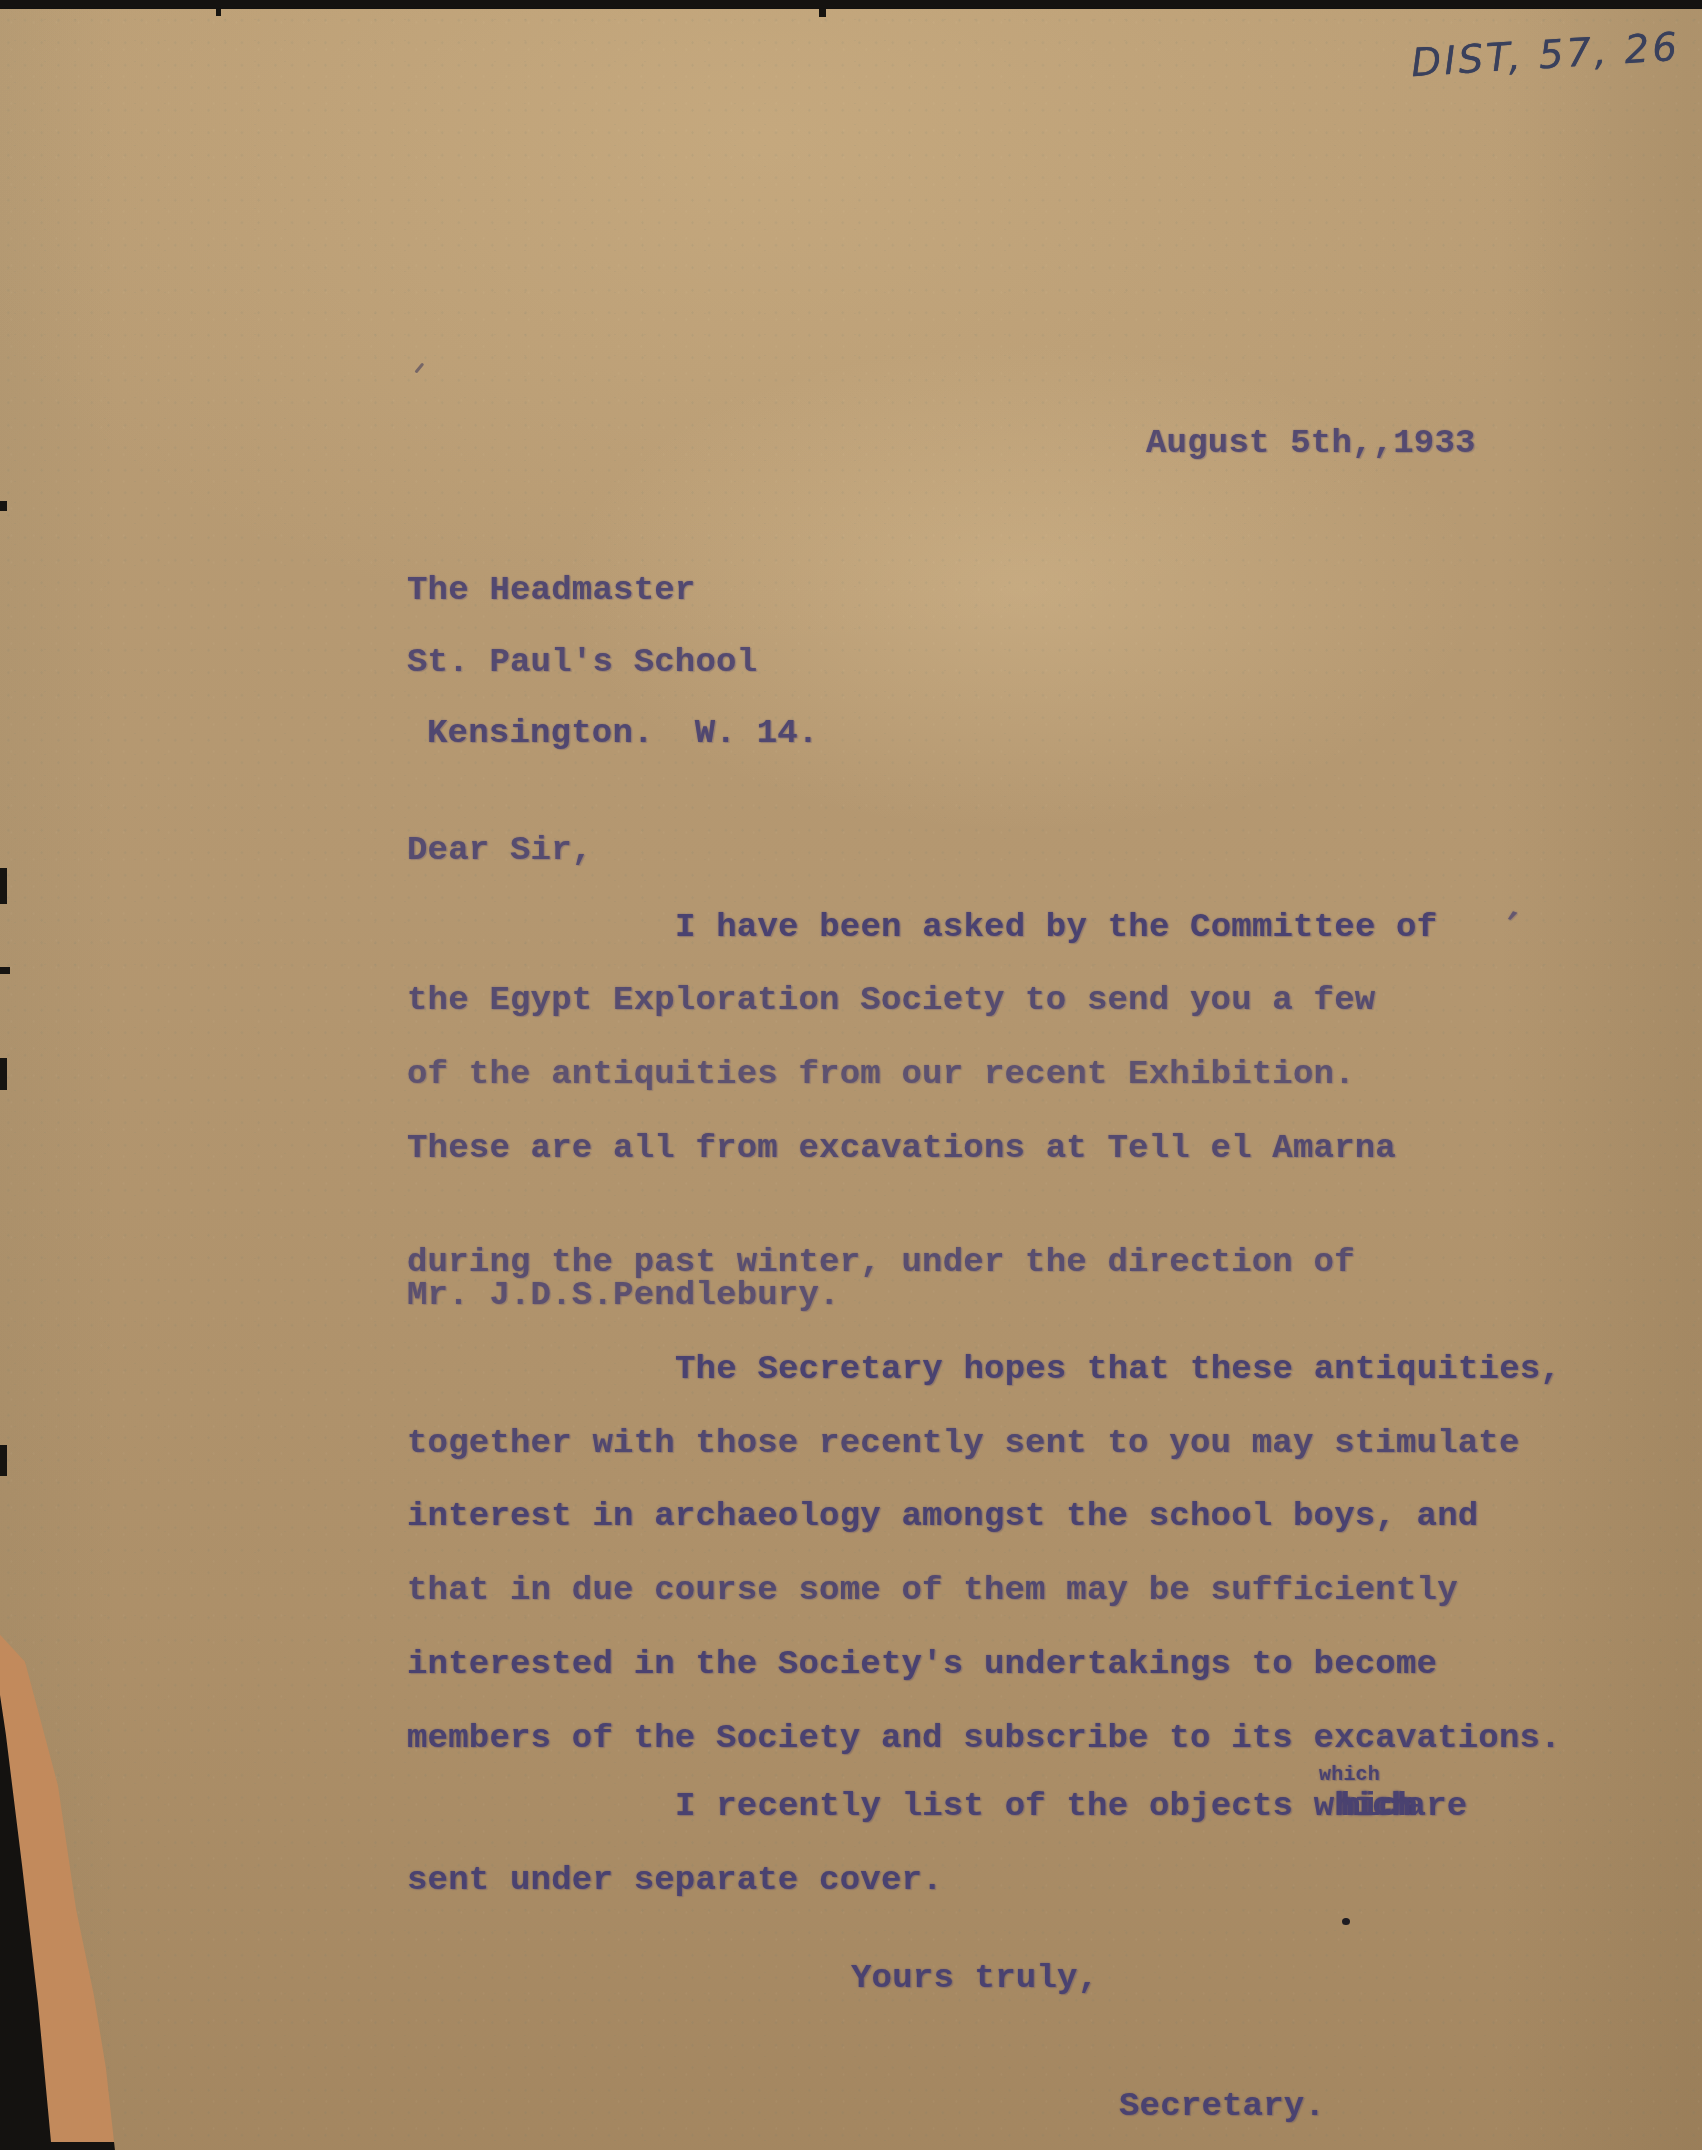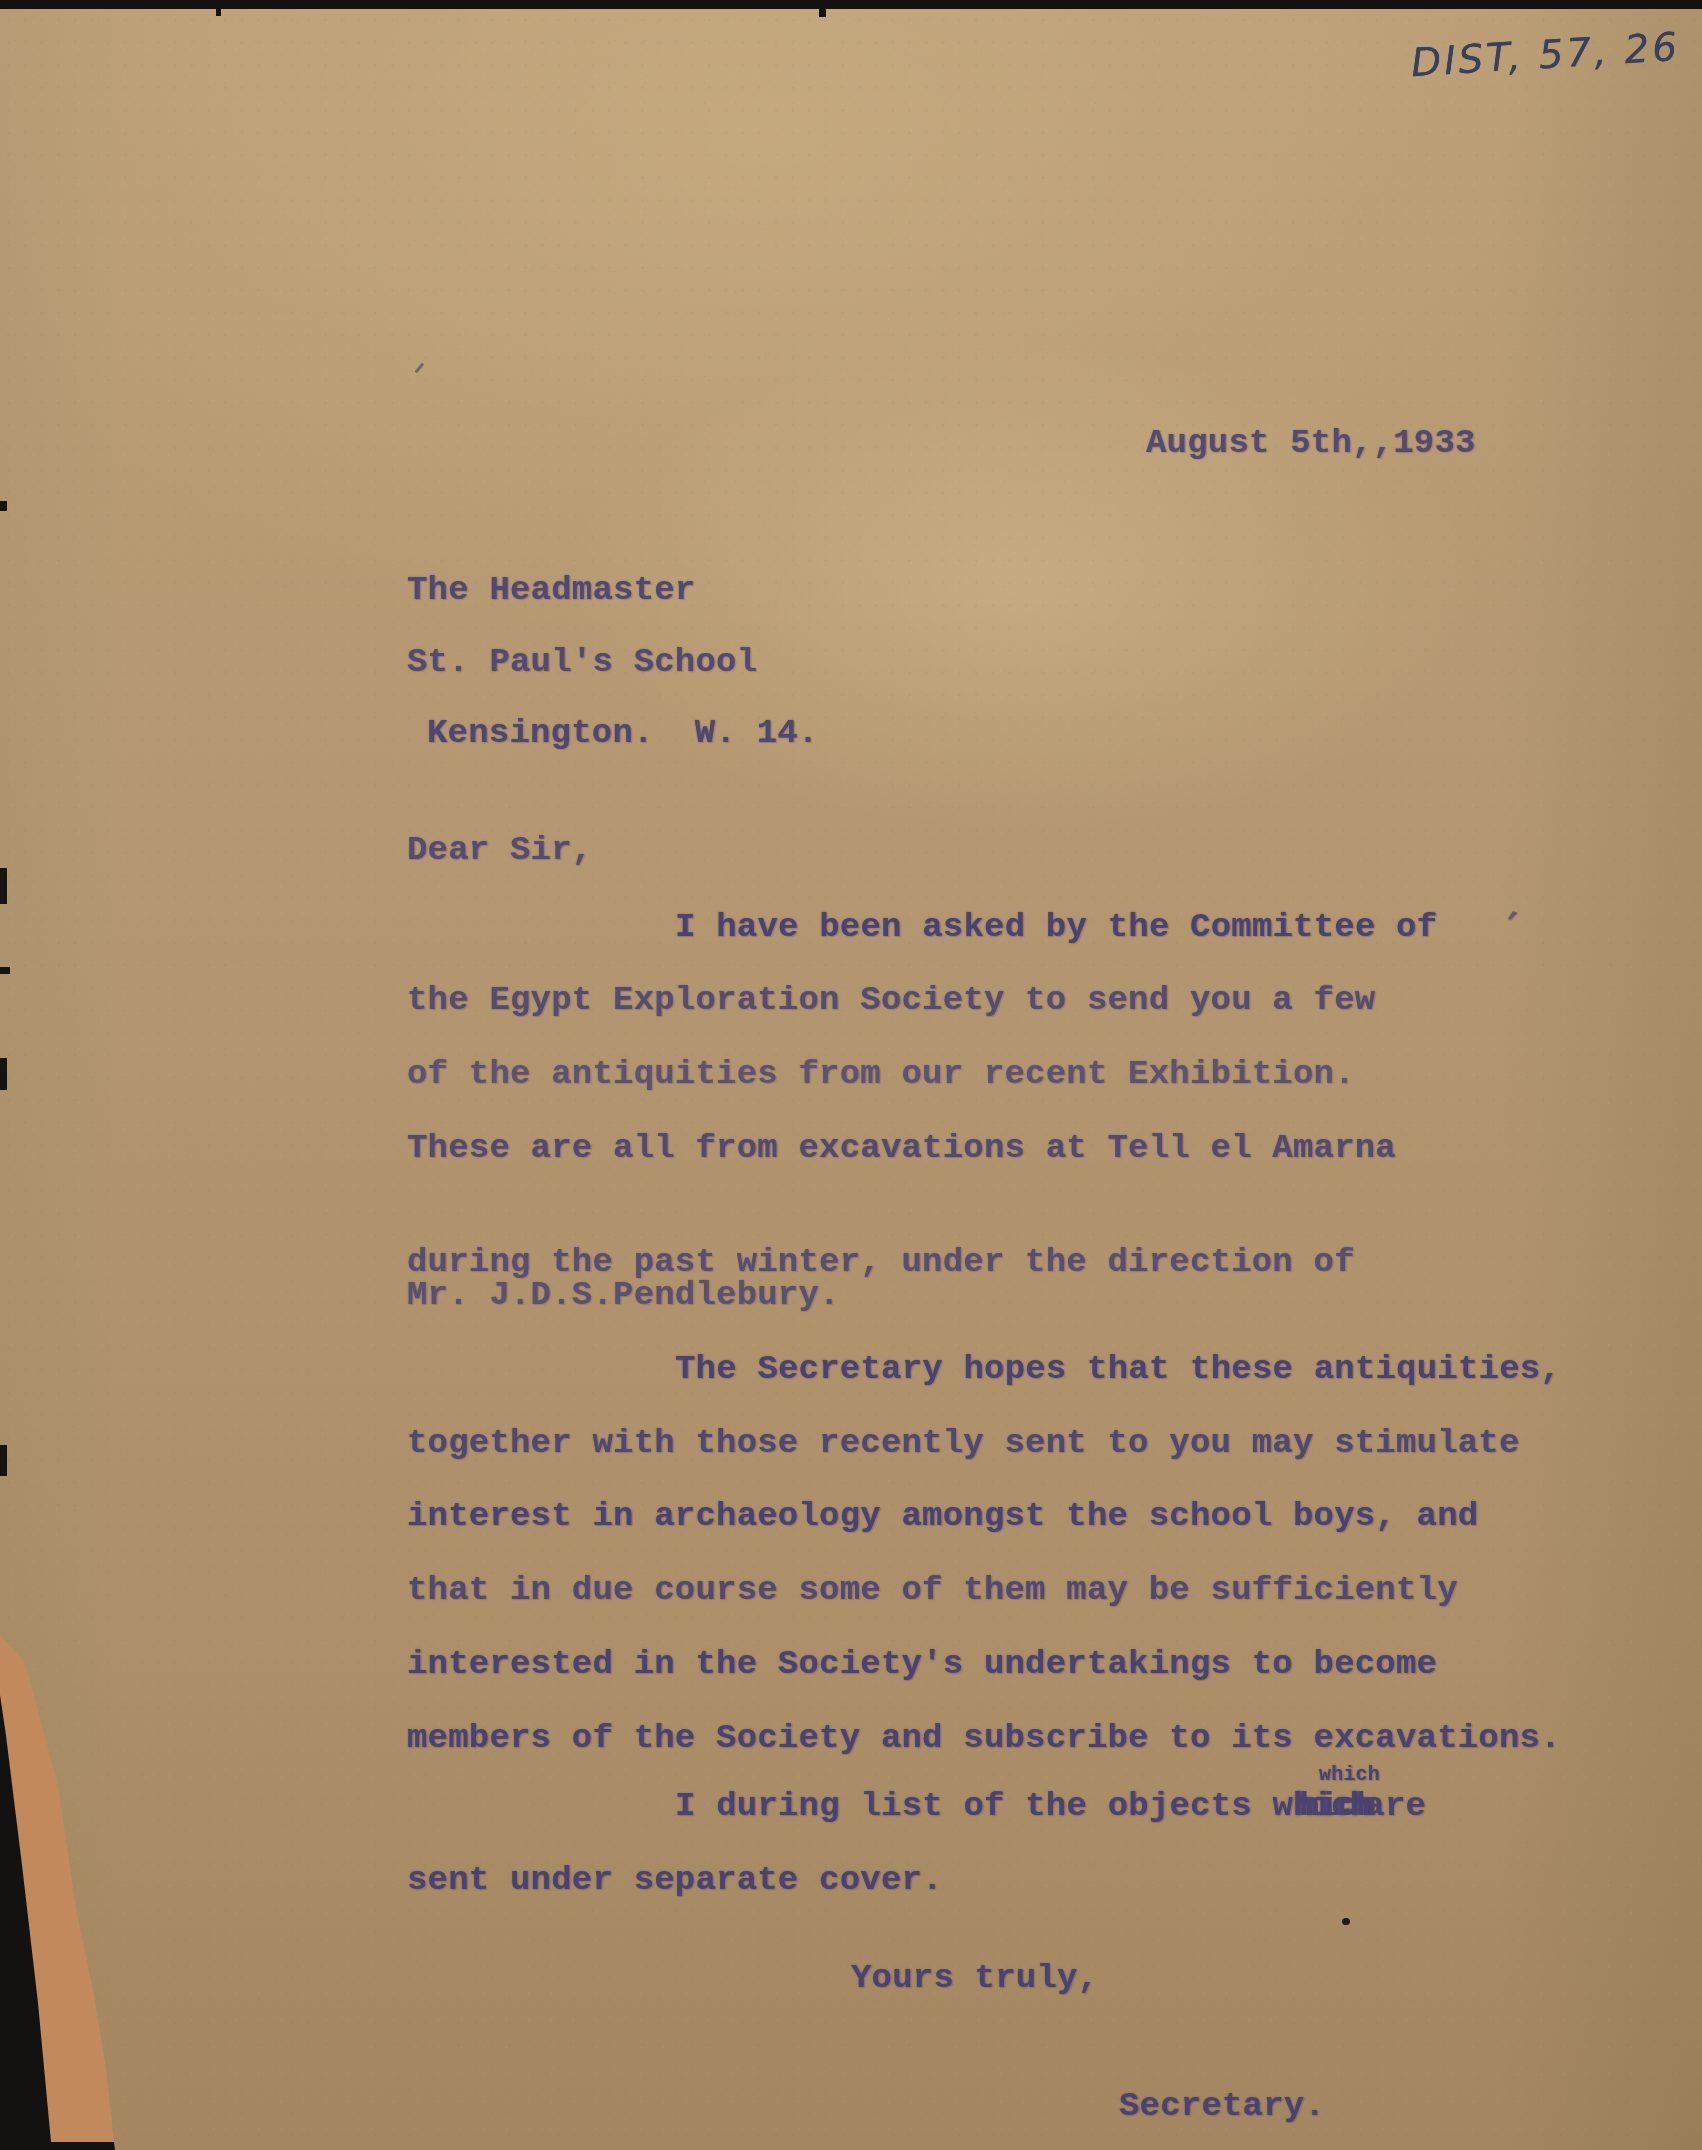--- a/index.html
+++ b/index.html
@@ -135,21 +135,21 @@
         <div class="tw line" style="top: 1196px; left: 407px; margin-top: 40px;">during the past winter, under the direction of</div>
         <div class="tw line" style="top: 1269px; left: 407px;">Mr. J.D.S.Pendlebury.</div>
         <div class="tw line" style="top: 1343px; left: 675px;">The Secretary hopes that these antiquities,</div>
         <div class="tw line" style="top: 1417px; left: 407px;">together with those recently sent to you may stimulate</div>
         <div class="tw line" style="top: 1490px; left: 407px;">interest in archaeology amongst the school boys, and</div>
         <div class="tw line" style="top: 1564px; left: 407px;">that in due course some of them may be sufficiently</div>
         <div class="tw line" style="top: 1638px; left: 407px;">interested in the Society's undertakings to become</div>
         <div class="tw line" style="top: 1712px; left: 407px; text-align: center;">members of the Society and subscribe to its excavations.</div>
       </div>
 
-    <div class="tw enclosure"><span>I during list of the objects w</span><span class="smudge">hich</span><span class="corr">which</span><span class="after-word">are</span></div>
+    <div class="tw enclosure"><span>I recently list of the objects w</span><span class="smudge">hich</span><span class="corr">which</span><span class="after-word">are</span></div>
 
     <div class="tw final">sent under separate cover.</div>
 
     <div class="tw closing">Yours truly,</div>
 
     <div class="tw signature">Secretary.</div>
 
     <span class="tick"></span>
     <span class="tw stray-apo">’</span>
     <span class="inkdot"></span>

